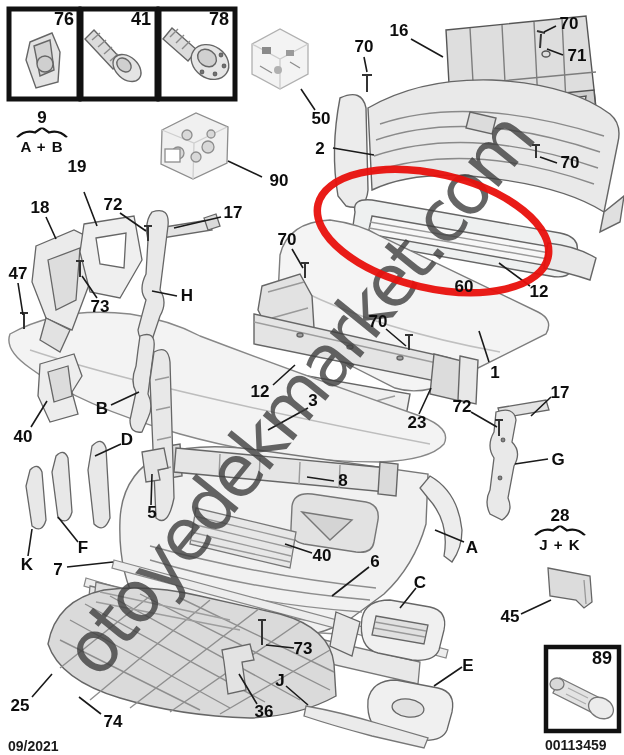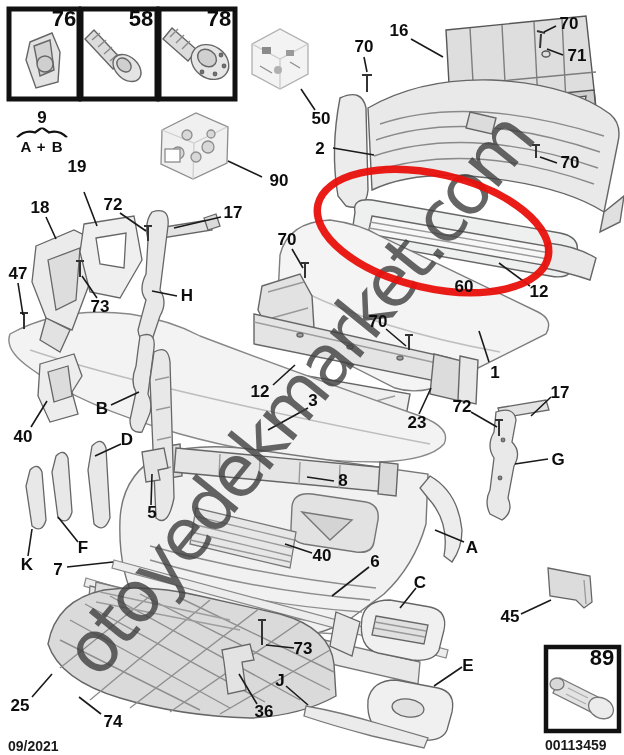--- a/index.html
+++ b/index.html
@@ -6,21 +6,21 @@
   #stage{position:relative;width:624px;height:755px;background:#fff;overflow:hidden;
          font-family:"Liberation Sans",sans-serif;}
   #artwork{position:absolute;left:0;top:0;z-index:1;}
   #highlight-layer{position:absolute;left:0;top:0;z-index:6;pointer-events:none;}
   .watermark{position:absolute;left:298px;top:395px;z-index:5;
              transform:translate(-50%,-50%) rotate(-51deg);
              font:400 72px "DejaVu Sans",sans-serif;letter-spacing:-4px;
              color:rgba(62,62,62,0.80);white-space:nowrap;pointer-events:none;}
   .lbl{position:absolute;z-index:10;transform:translate(-50%,-50%);
        font:bold 17px "Liberation Sans",sans-serif;color:#0d0d0d;white-space:nowrap;}
-  .boxnum{font-size:22px;}
+  .boxnum{font-size:18px;}
   .grp{position:absolute;z-index:10;transform:translate(-50%,-50%);text-align:center;}
   .grp .gnum{font:bold 17px "Liberation Sans",sans-serif;color:#0d0d0d;}
   .grp svg{display:block;margin:0 auto;}
   .grp .gcombo{font:bold 15px "Liberation Sans",sans-serif;color:#0d0d0d;letter-spacing:1px;}
   .corner{position:absolute;z-index:10;font:bold 14px "Liberation Sans",sans-serif;color:#1a1a1a;}
 </style>
 </head>
 <body>
 
 <div id="stage">
@@ -260,30 +260,37 @@
       M286,686 L308,705 M32,697 L52,674 M101,714 L79,697 M257,704 L239,674"></path>
   </svg>
 
   <div class="watermark">otoyedekmarket.com</div>
 
   <svg id="highlight-layer" width="624" height="755" viewBox="0 0 624 755">
     <ellipse cx="433" cy="231" rx="118" ry="57" transform="rotate(13 433 231)" fill="none" stroke="#e8100c" stroke-width="7.5" opacity="0.95"></ellipse>
   </svg>
 
   <span class="lbl boxnum" style="left:64px;top:19px">76</span>
-  <span class="lbl boxnum" style="left:141px;top:19px">58</span>
+  <span class="lbl boxnum" style="left:141px;top:19px">41</span>
   <span class="lbl boxnum" style="left:219px;top:19px">78</span>
   <span class="lbl boxnum" style="left:602px;top:658px">89</span>
 
   <div class="grp" style="left:42px;top:131px">
     <div class="gnum">9</div>
     <svg width="54" height="10" viewBox="0 0 54 10">
         <path d="M2,10 Q10,2 20,5 L27,0 L34,5 Q44,2 52,10" fill="none" stroke="#111" stroke-width="2.2"></path>
       </svg>
     <div class="gcombo">A + B</div>
+  </div>
+  <div class="grp" style="left:560px;top:529px">
+    <div class="gnum">28</div>
+    <svg width="54" height="10" viewBox="0 0 54 10">
+        <path d="M2,10 Q10,2 20,5 L27,0 L34,5 Q44,2 52,10" fill="none" stroke="#111" stroke-width="2.2"></path>
+      </svg>
+    <div class="gcombo">J + K</div>
   </div>
 
   <span class="lbl" style="left:399px;top:31px">16</span>
   <span class="lbl" style="left:569px;top:24px">70</span>
   <span class="lbl" style="left:577px;top:56px">71</span>
   <span class="lbl" style="left:364px;top:47px">70</span>
   <span class="lbl" style="left:321px;top:119px">50</span>
   <span class="lbl" style="left:320px;top:149px">2</span>
   <span class="lbl" style="left:279px;top:181px">90</span>
   <span class="lbl" style="left:570px;top:163px">70</span>

